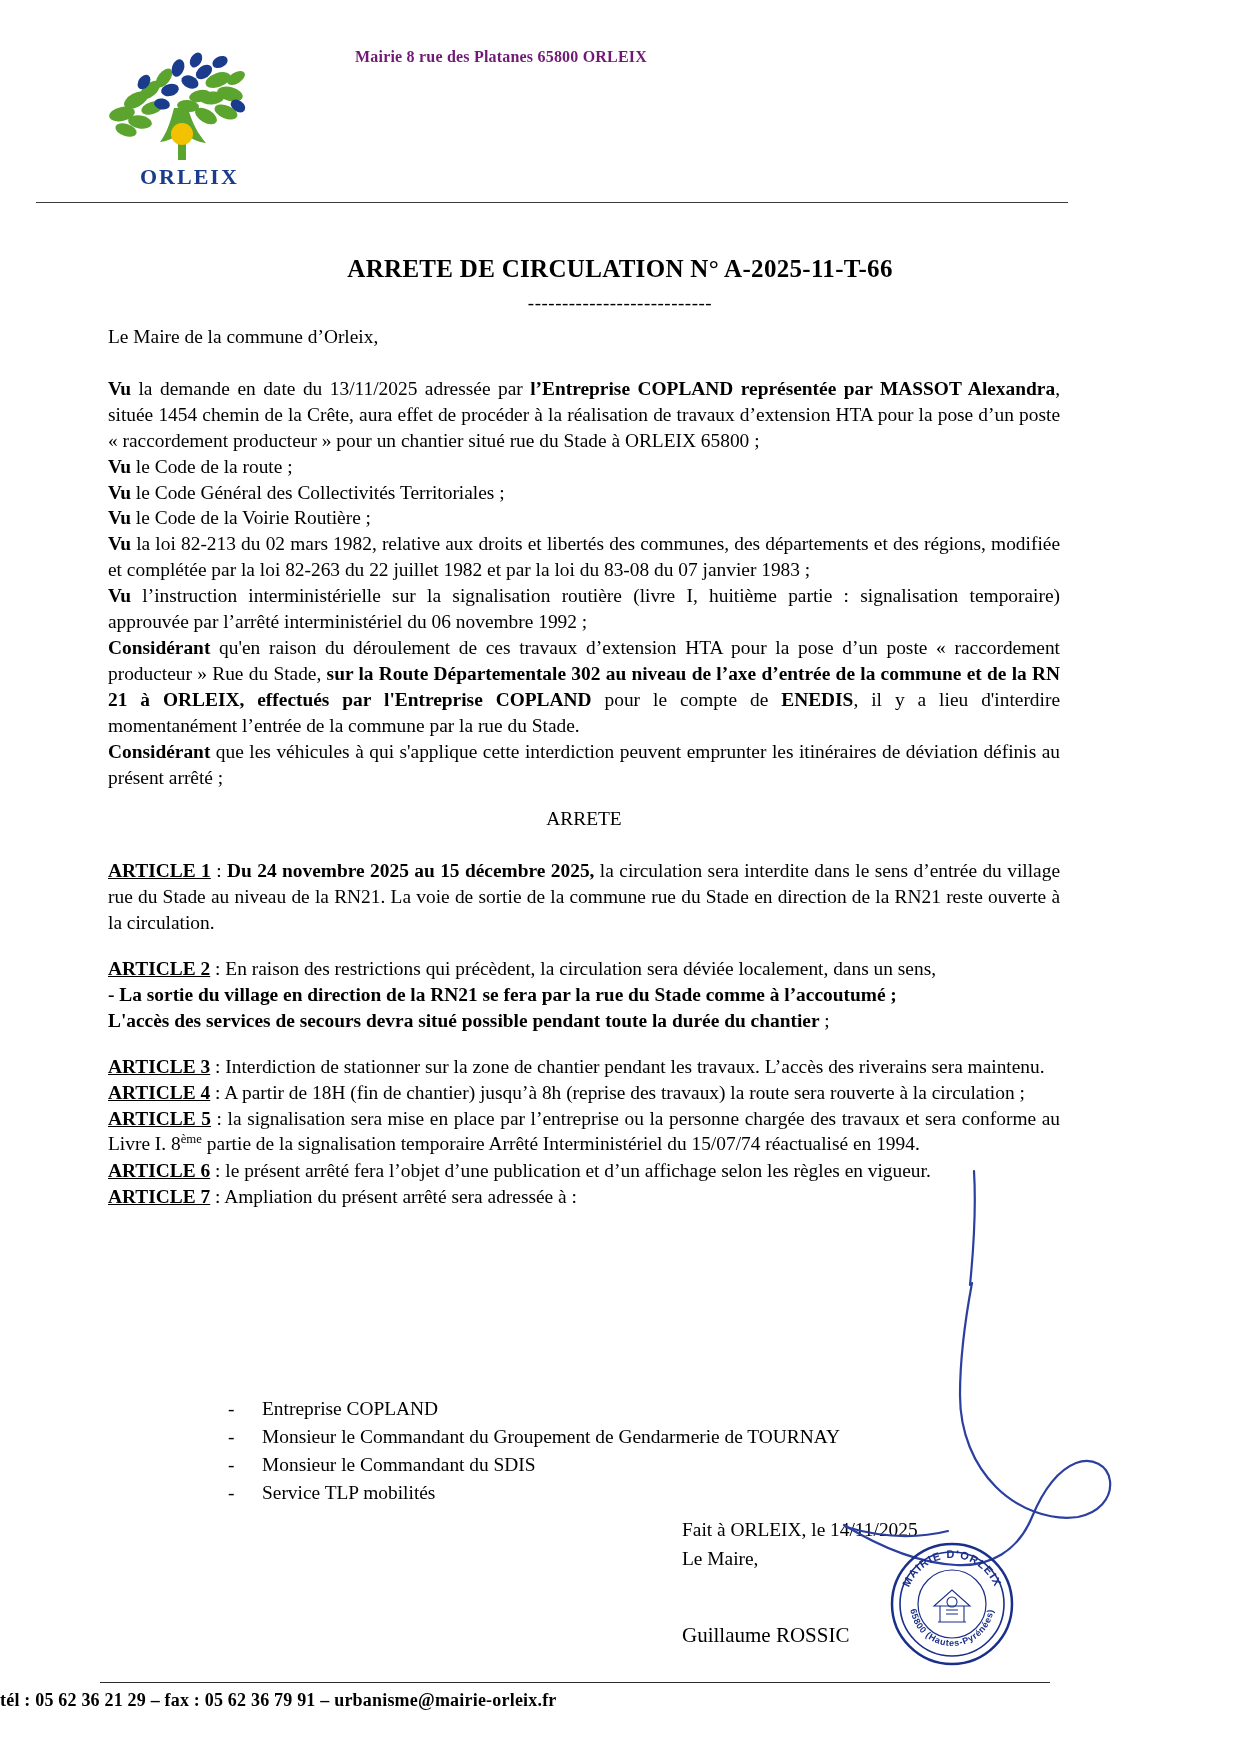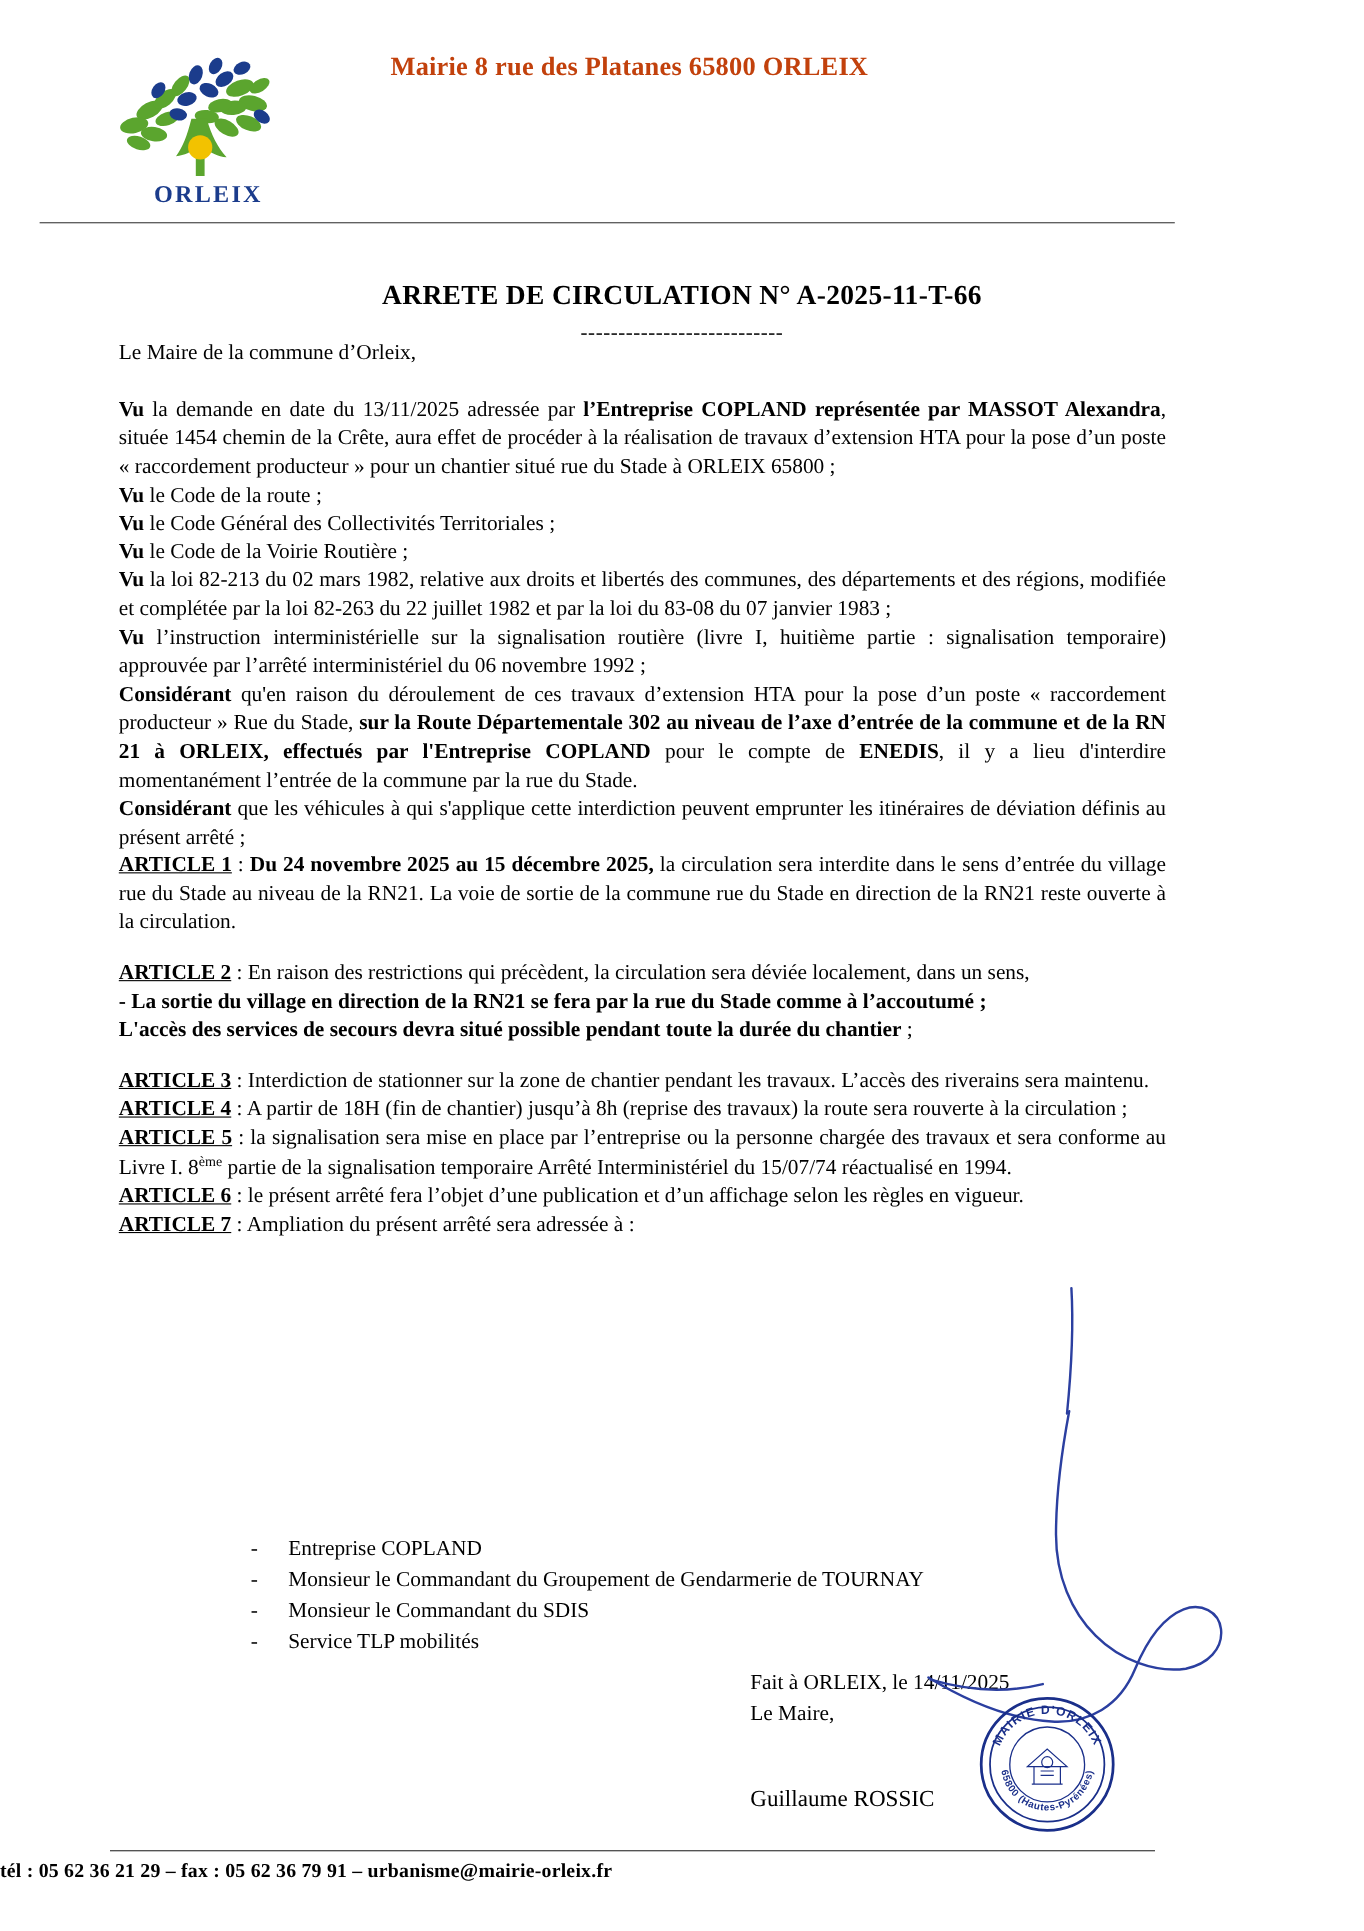--- a/index.html
+++ b/index.html
@@ -33,23 +33,23 @@
     width: 195px;
     height: 150px;
   }
   .logo svg { display: block; }
   .header-address {
     position: absolute;
     left: 355px;
     top: 20px;
     font-family: "Liberation Serif", serif;
     font-weight: bold;
-    font-size: 24px;
+    font-size: 16px;
     letter-spacing: 0.2px;
-    color: #c2410c;
+    color: #701a75;
   }
   .header-rule {
     position: absolute;
     left: 36px;
     top: 202px;
     width: 1032px;
     height: 0;
     border-top: 1.5px solid #3b3b3b;
   }
 
@@ -70,21 +70,21 @@
     left: 0;
     width: 1240px;
     text-align: center;
     font-size: 19px;
     letter-spacing: 0.5px;
   }
 
   .content {
     position: absolute;
     left: 108px;
-    top: 308px;
+    top: 324px;
     width: 952px;
     font-size: 19.4px;
     line-height: 1.335;
     text-align: justify;
   }
   .content p { margin: 0; }
   .mayor-line { margin-bottom: 26px !important; }
   .gap-md { height: 20px; }
 
   b, strong { font-weight: bold; }
@@ -251,20 +251,21 @@
     <p><b>Vu</b><span> le Code de la Voirie Routière ;</span></p>
 
     <p><b>Vu</b><span> la loi 82-213 du 02 mars 1982, relative aux droits et libertés des communes, des départements et des régions, modifiée et complétée par la loi 82-263 du 22 juillet 1982 et par la loi du 83-08 du 07 janvier 1983 ;</span></p>
 
     <p><b>Vu</b><span> l’instruction interministérielle sur la signalisation routière (livre I, huitième partie : signalisation temporaire) approuvée par l’arrêté interministériel du 06 novembre 1992 ;</span></p>
 
     <p><b>Considérant</b><span> qu'en raison du déroulement de ces travaux d’extension HTA pour la pose d’un poste « raccordement producteur » Rue du Stade, </span><b>sur la Route Départementale 302 au niveau de l’axe d’entrée de la commune et de la RN 21 à ORLEIX, effectués par l'Entreprise COPLAND</b><span> pour le compte de </span><b>ENEDIS</b><span>, il y a lieu d'interdire momentanément l’entrée de la commune par la rue du Stade.</span></p>
 
     <p><b>Considérant</b><span> que les véhicules à qui s'applique cette interdiction peuvent emprunter les itinéraires de déviation définis au présent arrêté ;</span></p>
 
+    <p class="arrete-word">ARRETE</p>
 
     <p class="art-block"><b class="u">ARTICLE 1</b><span> : </span><b>Du 24 novembre 2025 au 15 décembre 2025,</b><span> la circulation sera interdite dans le sens d’entrée du village rue du Stade au niveau de la RN21. La voie de sortie de la commune rue du Stade en direction de la RN21 reste ouverte à la circulation.</span></p>
 
     <div class="gap-md"></div>
 
     <p><b class="u">ARTICLE 2</b><span> : En raison des restrictions qui précèdent, la circulation sera déviée localement, dans un sens,</span></p>
 
     <ul class="dash-list">
       <li>-  La sortie du village en direction de la RN21 se fera par la rue du Stade comme à l’accoutumé ;</li>
       <li><b>L'accès des services de secours devra situé possible pendant toute la durée du chantier</b><span style="font-weight:normal"> ;</span></li>

